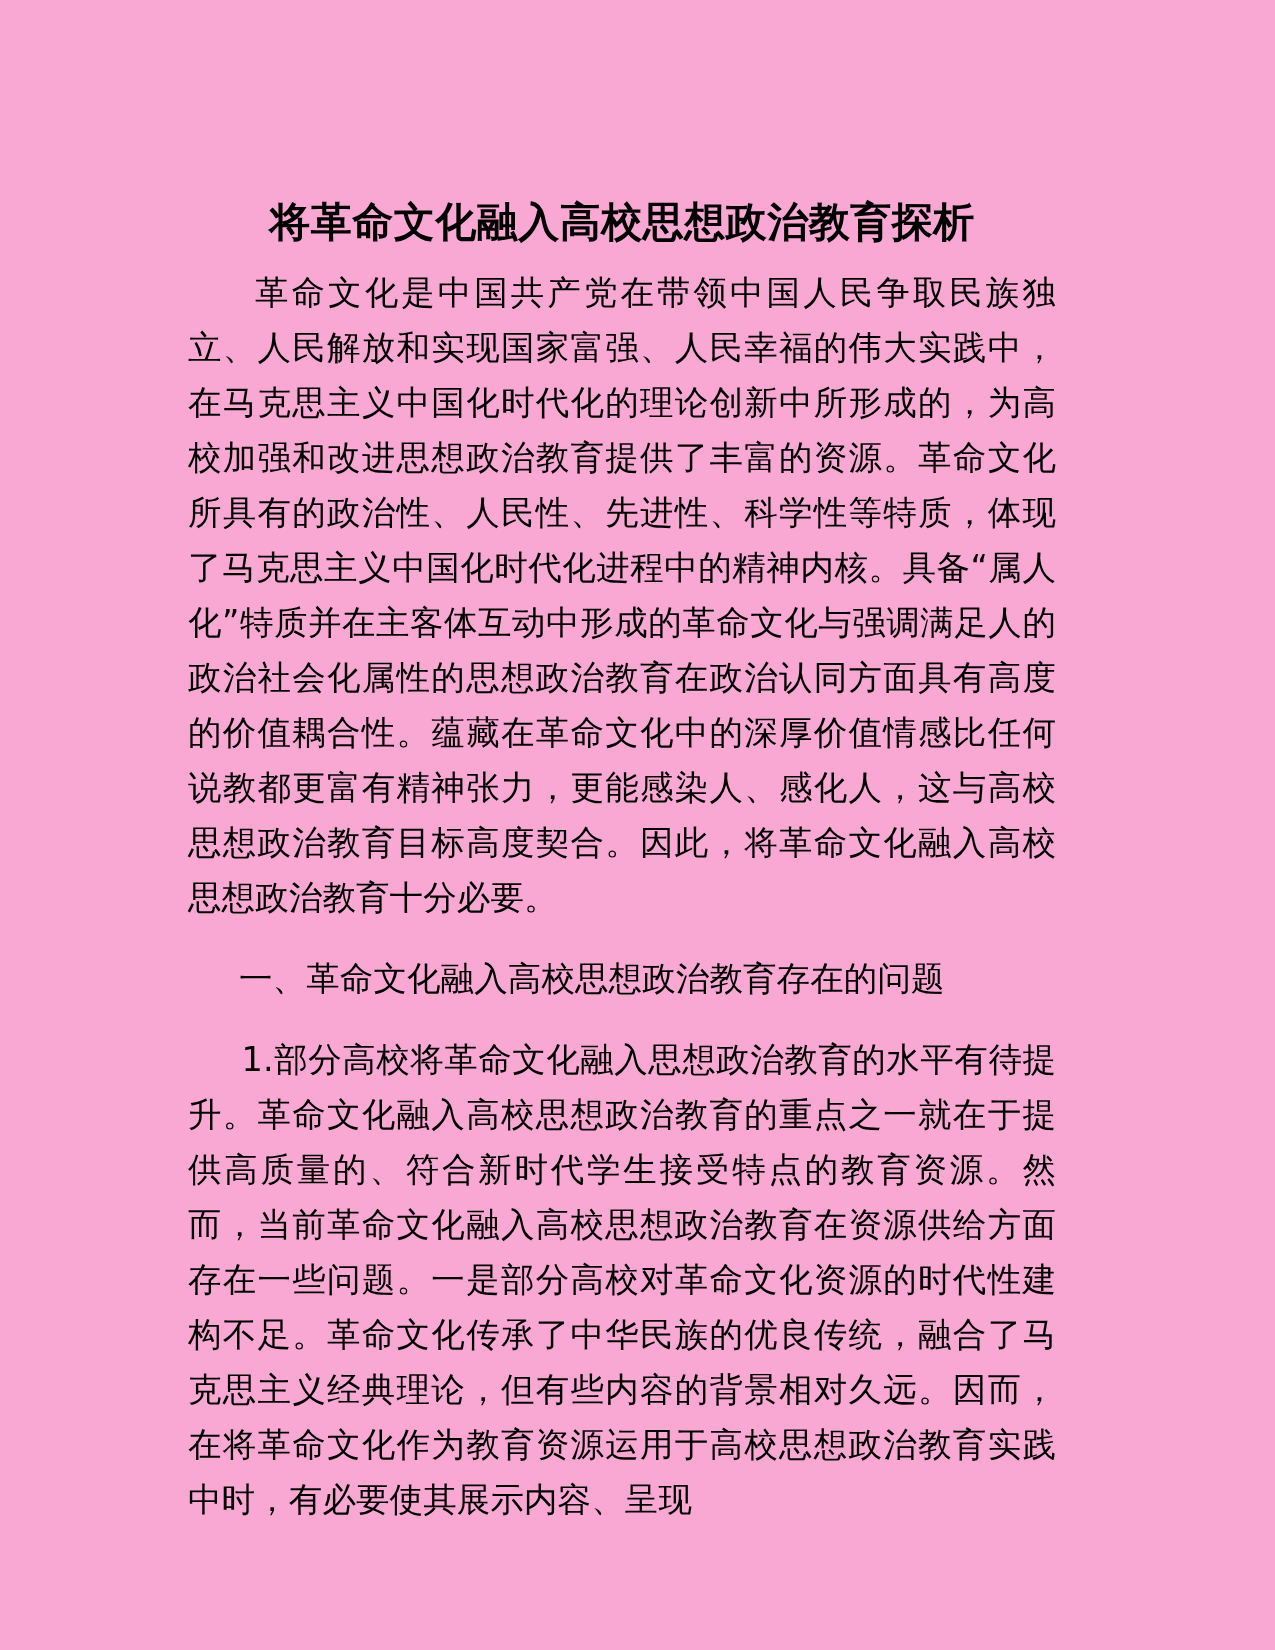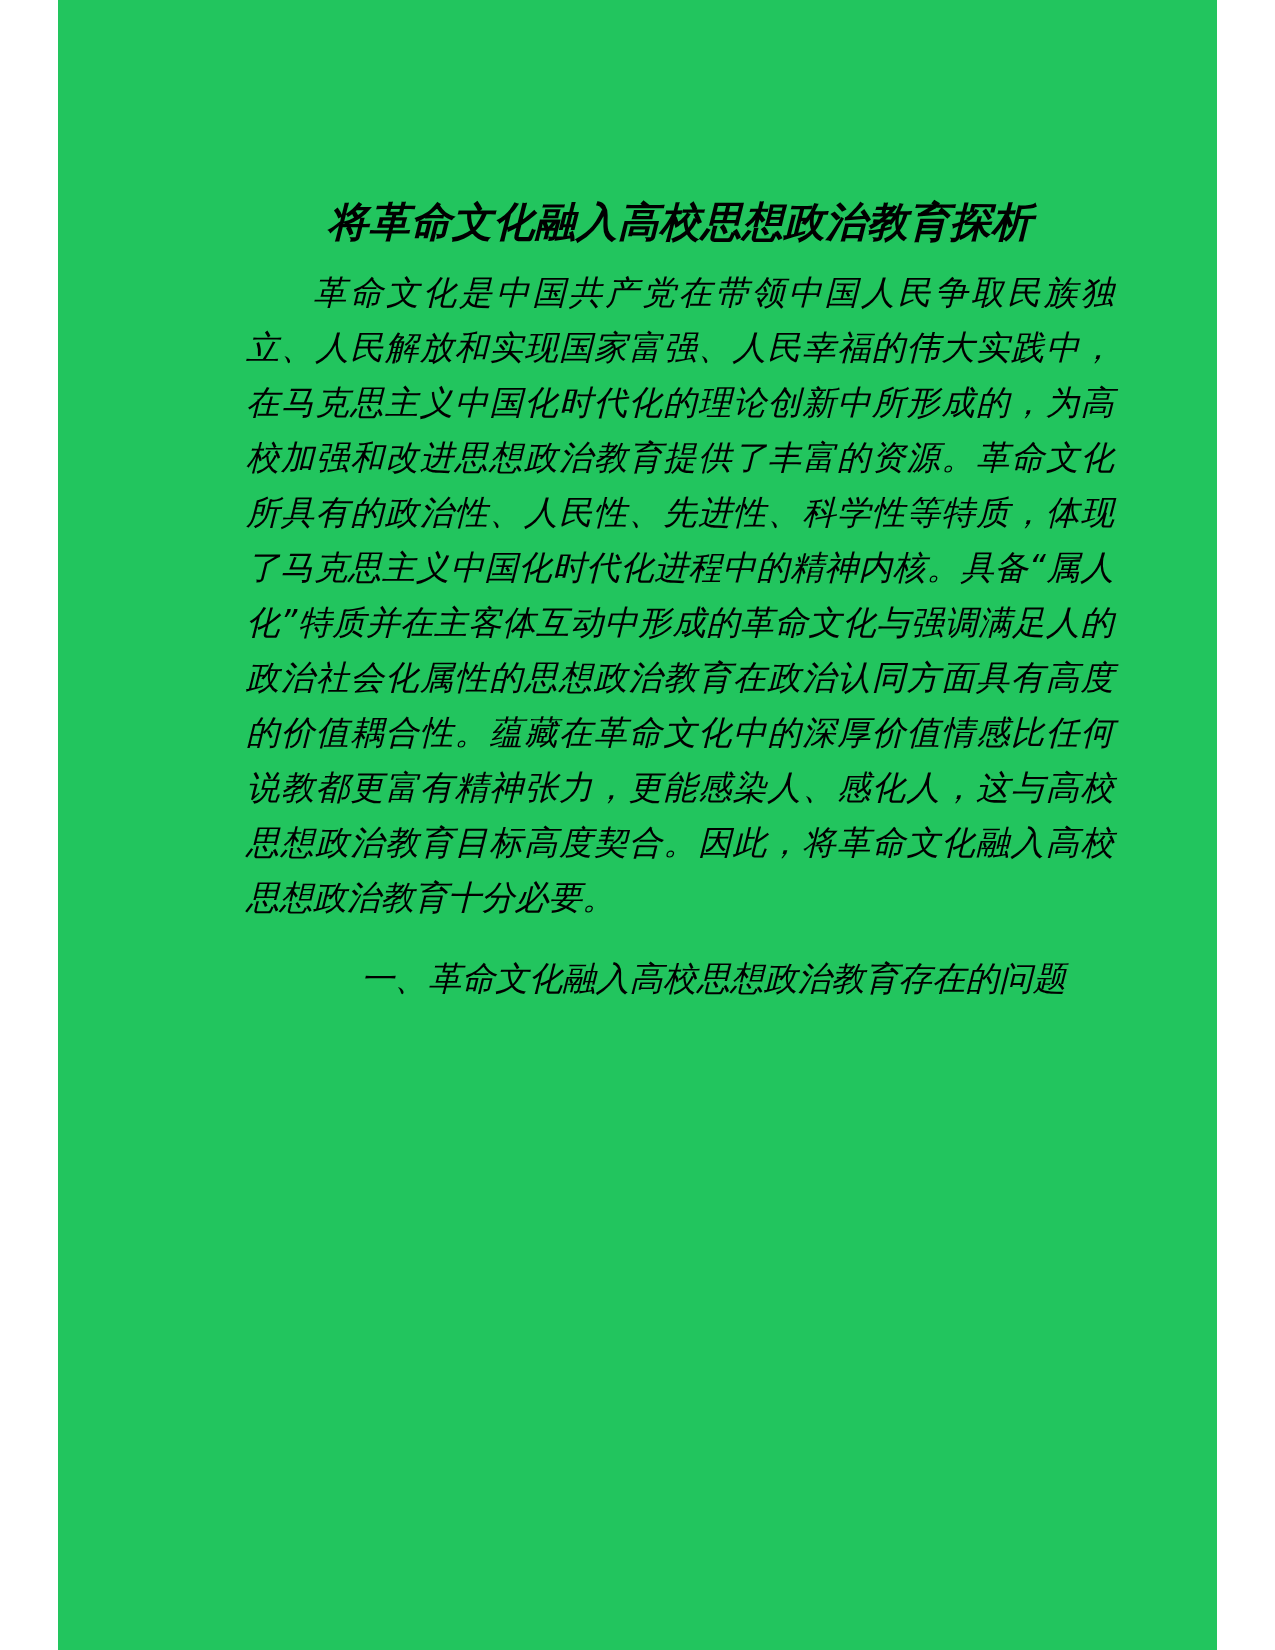--- a/index.html
+++ b/index.html
@@ -9,27 +9,26 @@
     background: #ffffff;
   }
 
   body {
     font-family: "DejaVu Sans", "Liberation Sans", sans-serif;
     color: #000000;
   }
 
   .page {
     position: relative;
-    width: 1159px;
+    width: 1275px;
     height: 1650px;
-    background: #22c55e;
+    background: #f9a8d4;
     margin: 0 auto;
     overflow: hidden;
     box-sizing: border-box;
-    font-style: italic;
   }
 
   .content {
     position: absolute;
     left: 172px;
     top: 196px;
     width: 900px;
   }
 
   .doc-title {
@@ -59,21 +58,21 @@
 
   .para.indent-1 {
     text-indent: 1.6em;
   }
 
   .section-heading {
     font-size: 33.5px;
     line-height: 55px;
     text-indent: 2em;
     margin: 0;
-    text-align: center;
+    text-align: left;
     letter-spacing: 0.1px;
   }
 
   .spacer-sm {
     height: 10px;
   }
 </style>
 </head>
 <body>
 
@@ -83,15 +82,16 @@
     <h1 class="doc-title">将革命文化融入高校思想政治教育探析</h1>
 
     <p class="para indent-2">革命文化是中国共产党在带领中国人民争取民族独立、人民解放和实现国家富强、人民幸福的伟大实践中，在马克思主义中国化时代化的理论创新中所形成的，为高校加强和改进思想政治教育提供了丰富的资源。革命文化所具有的政治性、人民性、先进性、科学性等特质，体现了马克思主义中国化时代化进程中的精神内核。具备“属人化”特质并在主客体互动中形成的革命文化与强调满足人的政治社会化属性的思想政治教育在政治认同方面具有高度的价值耦合性。蕴藏在革命文化中的深厚价值情感比任何说教都更富有精神张力，更能感染人、感化人，这与高校思想政治教育目标高度契合。因此，将革命文化融入高校思想政治教育十分必要。</p>
 
     <div class="spacer-sm"></div>
 
     <p class="section-heading">一、革命文化融入高校思想政治教育存在的问题</p>
 
     <div class="spacer-sm"></div>
 
+    <p class="para indent-1">1.部分高校将革命文化融入思想政治教育的水平有待提升。革命文化融入高校思想政治教育的重点之一就在于提供高质量的、符合新时代学生接受特点的教育资源。然而，当前革命文化融入高校思想政治教育在资源供给方面存在一些问题。一是部分高校对革命文化资源的时代性建构不足。革命文化传承了中华民族的优良传统，融合了马克思主义经典理论，但有些内容的背景相对久远。因而，在将革命文化作为教育资源运用于高校思想政治教育实践中时，有必要使其展示内容、呈现</p>
 
   </div>
 </div>
 
 </body></html>

